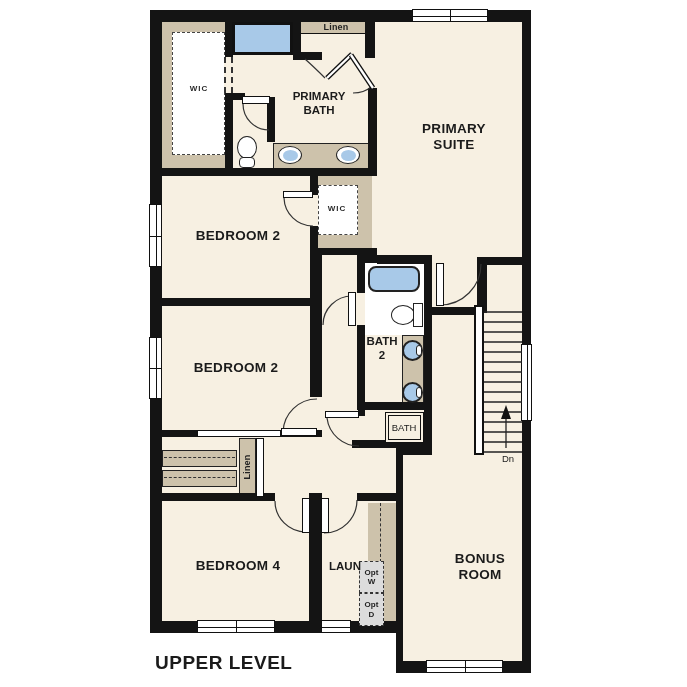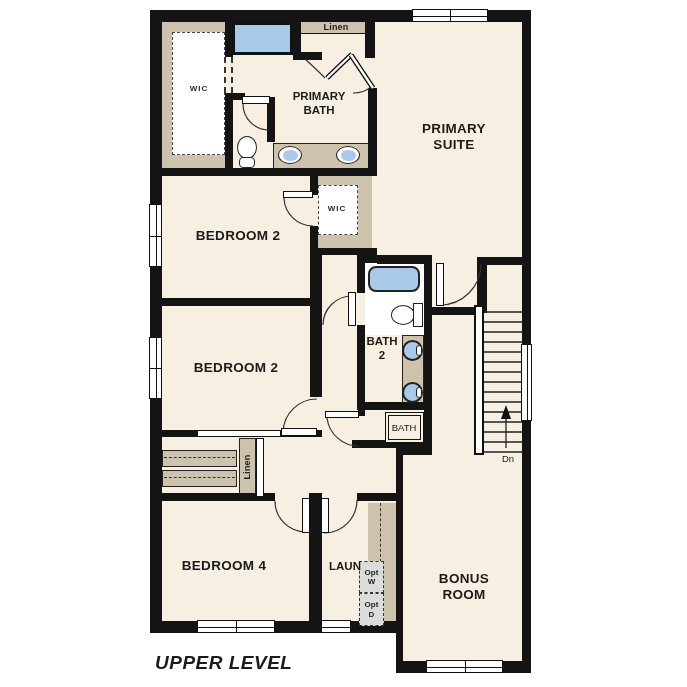--- a/index.html
+++ b/index.html
@@ -233,20 +233,20 @@
   <div class="lbl linen" style="left:336px;top:27px;font-weight:bold;">Linen</div>
   <div class="lbl big" style="left:454px;top:137px;">PRIMARY
 SUITE</div>
   <div class="lbl big" style="left:238px;top:236px;">BEDROOM 2</div>
   <div class="lbl tiny" style="left:337px;top:209px;">WIC</div>
   <div class="lbl big" style="left:236px;top:368px;">BEDROOM 2</div>
   <div class="lbl med" style="left:382px;top:349px;">BATH
 2</div>
   <div class="lbl" style="left:404px;top:428px;font-size:9.5px;font-weight:normal;">BATH</div>
   <div class="lbl linen" style="left:247px;top:467px;transform:translate(-50%,-50%) rotate(-90deg);font-weight:bold;">Linen</div>
-  <div class="lbl big" style="left:224px;top:566px;">BEDROOM 4</div>
+  <div class="lbl big" style="left:238px;top:566px;">BEDROOM 4</div>
   <div class="lbl med" style="left:339px;top:567px;padding-left:12px;">LAUN</div>
-  <div class="lbl big" style="left:464px;top:567px;margin-top:20px;">BONUS
+  <div class="lbl big" style="left:480px;top:567px;">BONUS
 ROOM</div>
   <div class="lbl dn" style="left:508px;top:459px;">Dn</div>
-  <div class="lbl title" style="left:155px;top:652px;font-style:italic;">UPPER LEVEL</div>
+  <div class="lbl title" style="left:155px;top:652px;">UPPER LEVEL</div>
 
 </div>
 
 </body></html>

